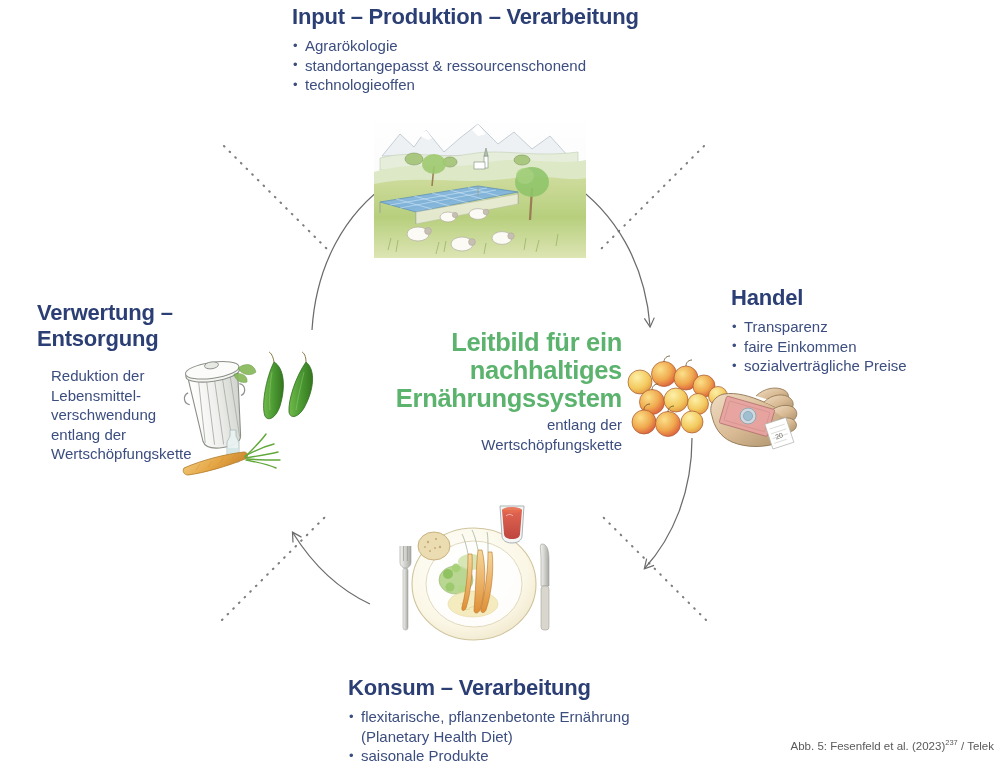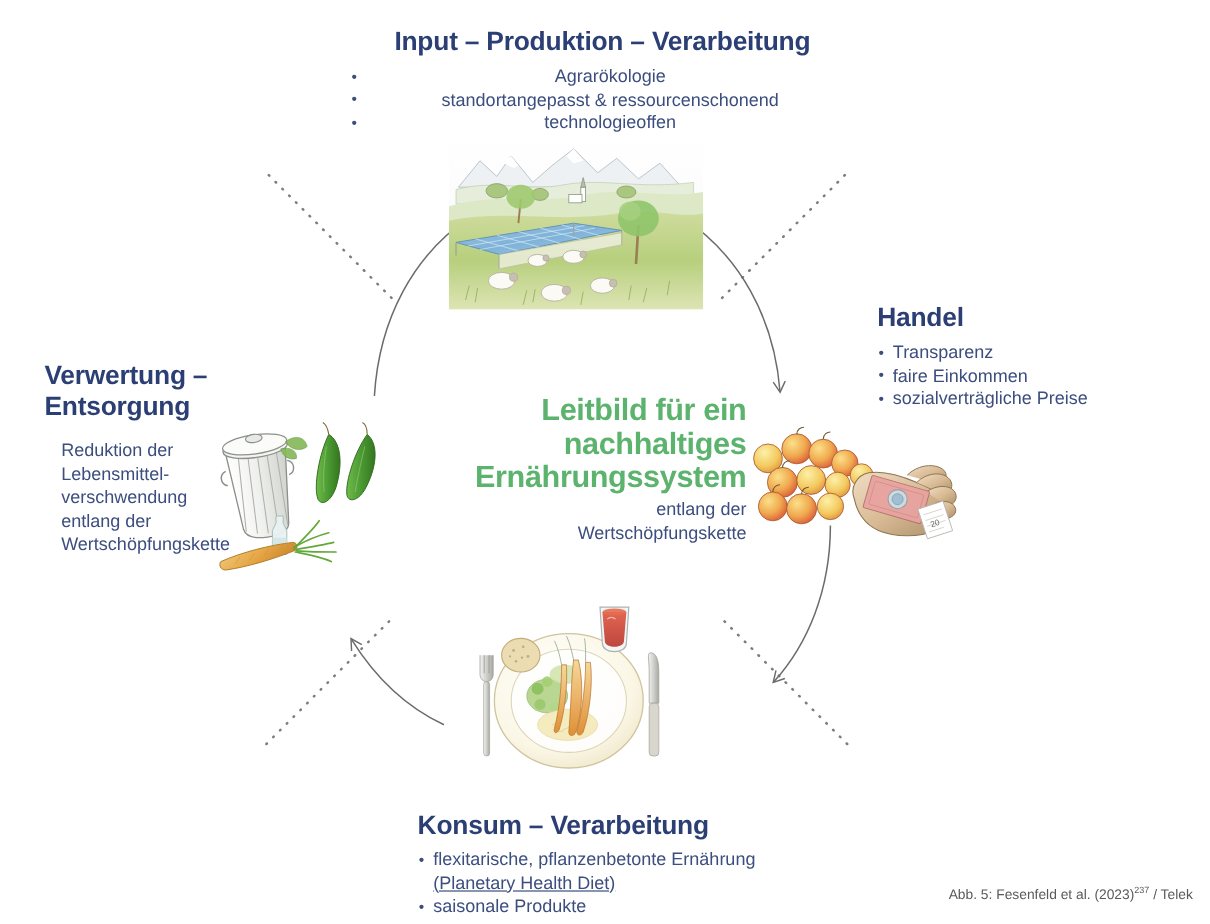--- a/index.html
+++ b/index.html
@@ -44,36 +44,36 @@
     white-space: pre-line;
   }
   .bullets li::before {
     content: "•";
     position: absolute;
     left: 1px;
     top: -0.5px;
     font-size: 13px;
     color: #3c4e7f;
   }
-  .bullets li.nobullet { padding-left: 13px; text-decoration: underline; }
+  .bullets li.nobullet { padding-left: 13px; }
   .bullets li.nobullet::before { content: ""; }
 
   .plaintext {
     color: #3c4e7f;
     font-size: 15px;
     line-height: 19.5px;
     white-space: pre-line;
     margin: 14px;
   }
 
   
   .block { position: absolute; }
 
-  #block-input      { left: 292px; top: 22px;  width: 420px; text-align: center; }
-  #block-handel     { left: 731px; top: 252px; width: 270px; }
+  #block-input      { left: 292px; top: 4px;  width: 420px; }
+  #block-handel     { left: 731px; top: 285px; width: 270px; }
   #block-verwertung { left: 37px;  top: 300px; width: 200px; }
   #block-konsum     { left: 348px; top: 675px; width: 360px; }
 
   #center-text {
     position: absolute;
     left: 364px;
     top: 328px;
     width: 258px;
     text-align: right;
   }

